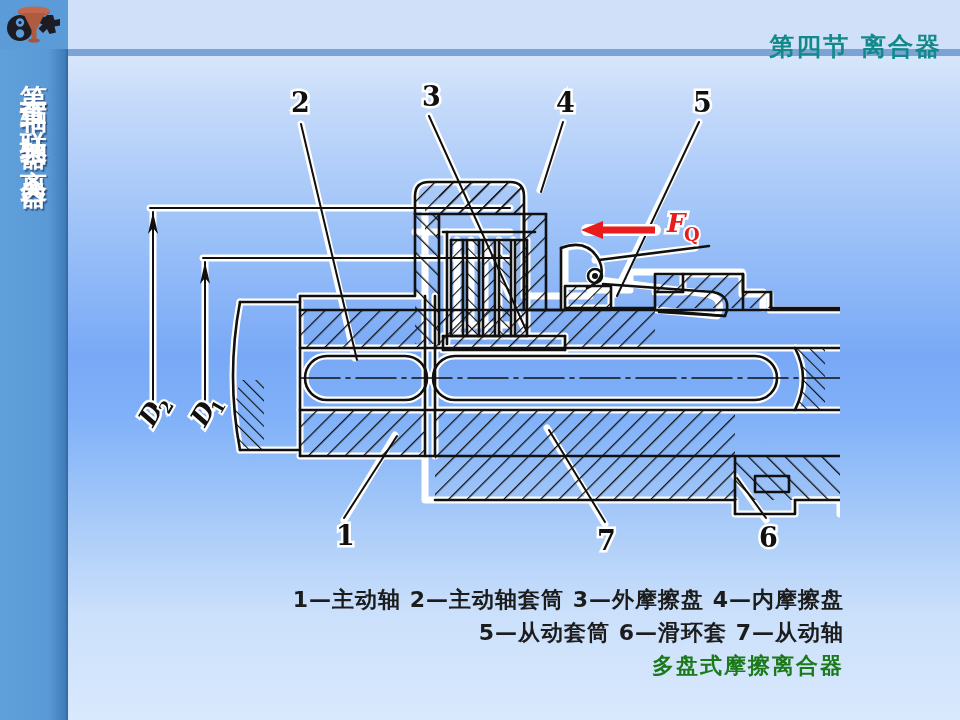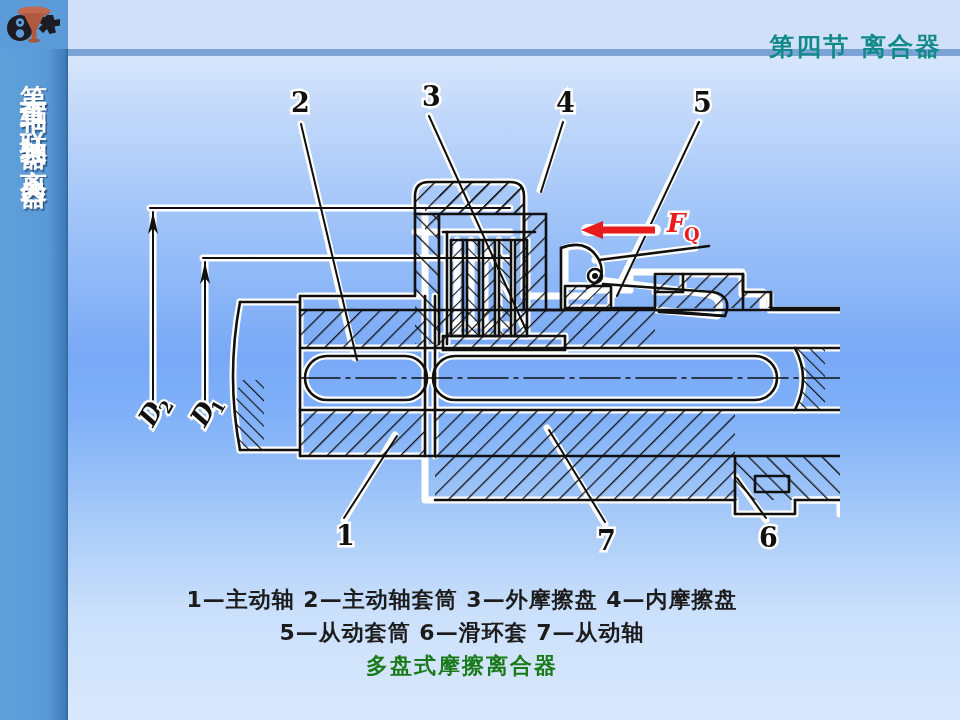--- a/index.html
+++ b/index.html
@@ -101,23 +101,23 @@
   #figure {
     position: absolute;
     left: 95px; top: 80px;
     width: 745px; height: 490px;
   }
   #figure svg { display: block; }
 
   
   #caption {
     position: absolute;
-    left: 70px; top: 583px;
+    left: 60px; top: 583px;
     width: 784px;
-    text-align: center;
+    text-align: right;
   }
   .cap-line {
     font-family: "DejaVu Sans", sans-serif;
     font-size: 22px;
     font-weight: bold;
     color: #1c1c1c;
     letter-spacing: 1px;
     line-height: 33px;
     white-space: nowrap;
   }

